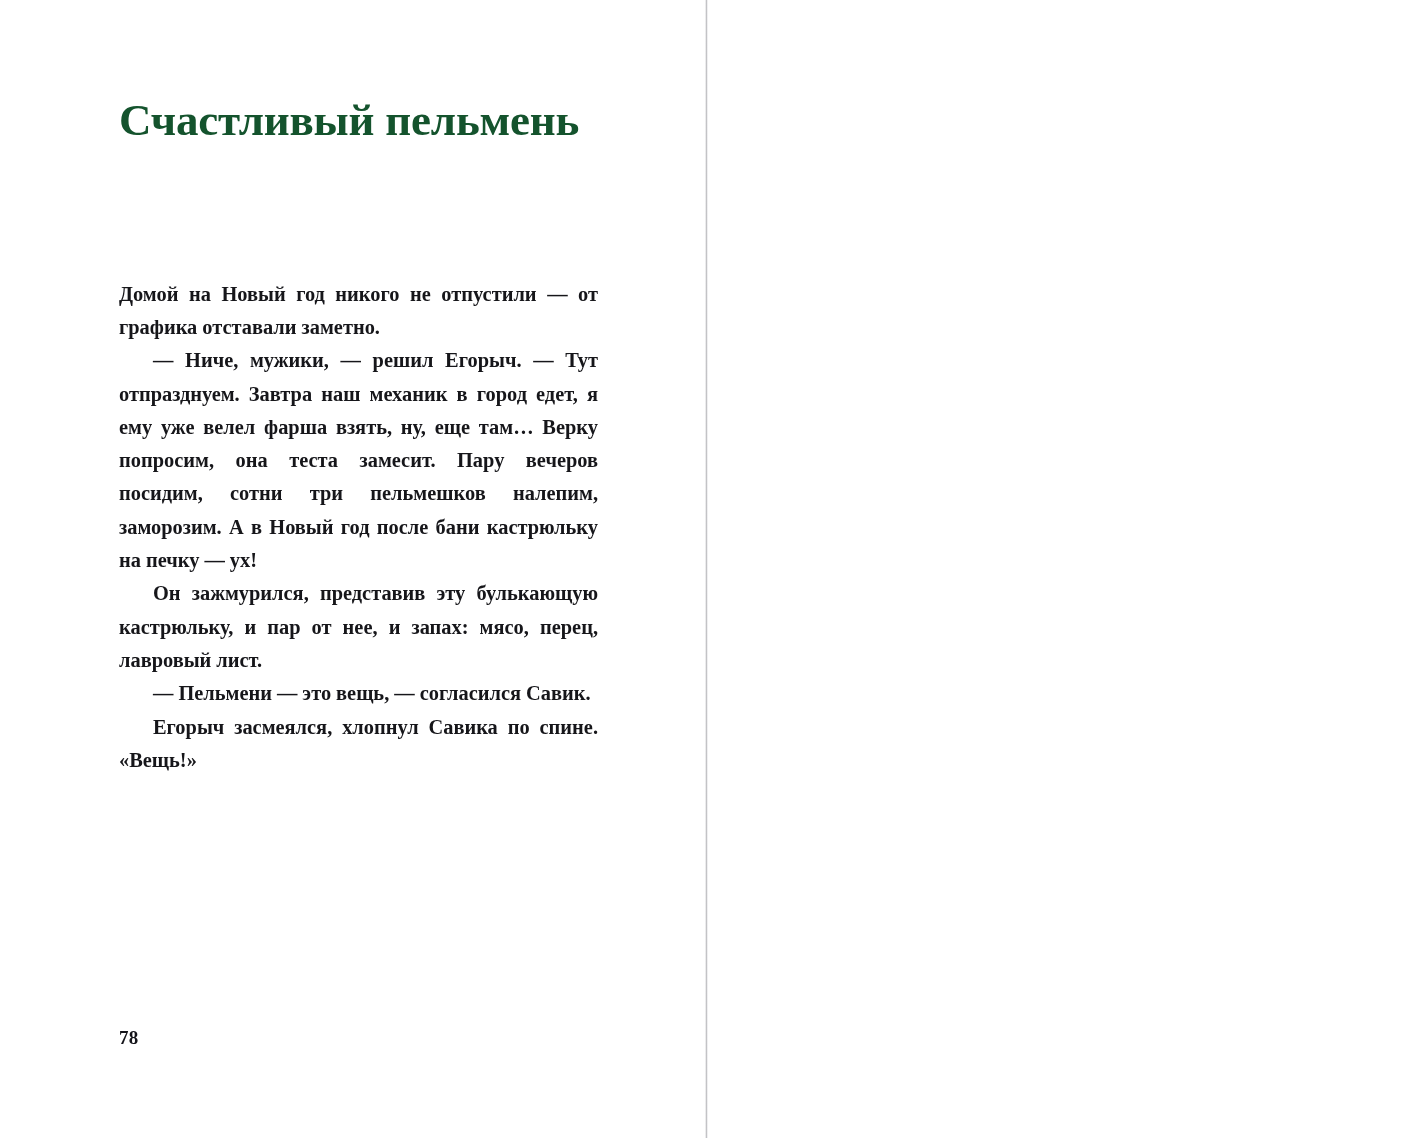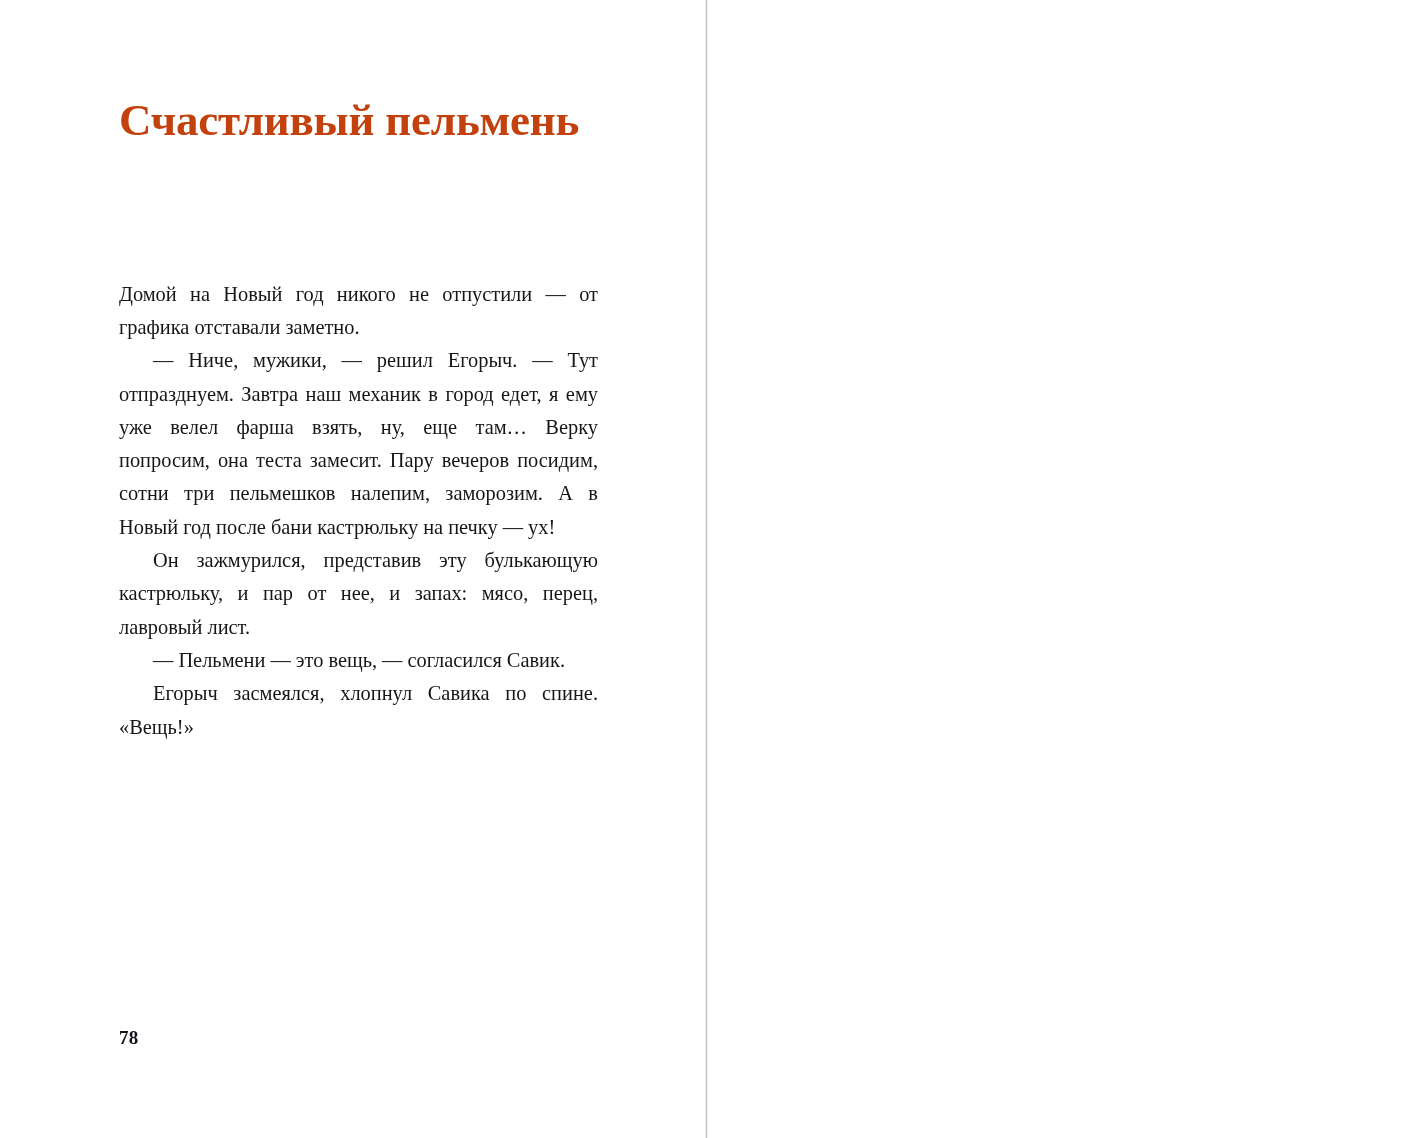--- a/index.html
+++ b/index.html
@@ -48,26 +48,26 @@
     width: 479px;
   }
   .page-left .textblock  { left: 119px; }
 
   .chapter-title {
     font-family: "Liberation Serif", "DejaVu Serif", serif;
     font-size: 45px;
     line-height: 1.06;
     font-weight: 700;
     letter-spacing: -0.2px;
-    color: #c2410c;
+    color: #14532d;
     margin: 0;
     padding-top: 97px;
   }
 
-  .body-start-left { padding-top: 133px; }
+  .body-start-left { padding-top: 133px; font-weight: bold; }
 
   p.para {
     margin: 0;
     font-size: 20.4px;
     line-height: 33.3px;
     text-align: justify;
     text-justify: inter-word;
     text-indent: 34px;
     hyphens: manual;
     -webkit-hyphens: manual;

